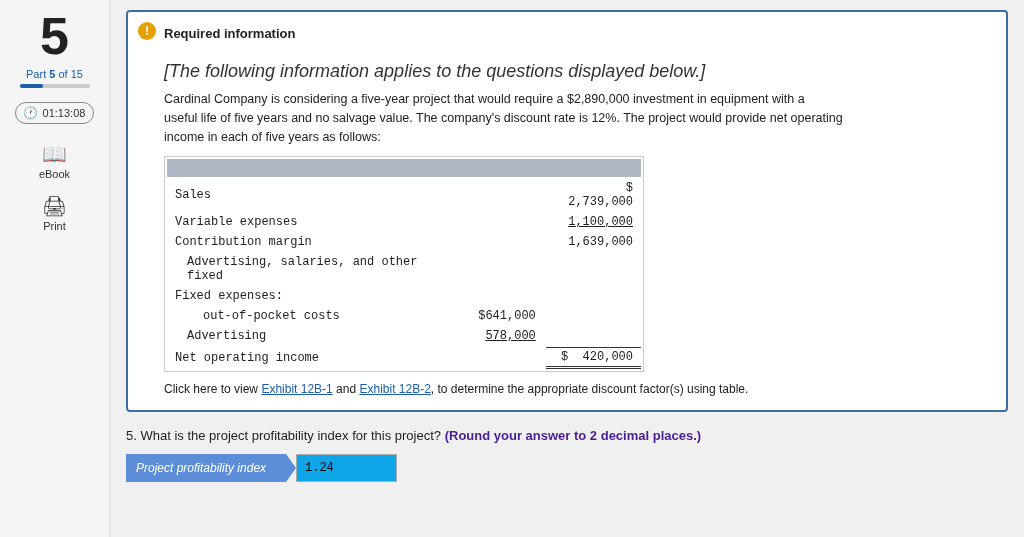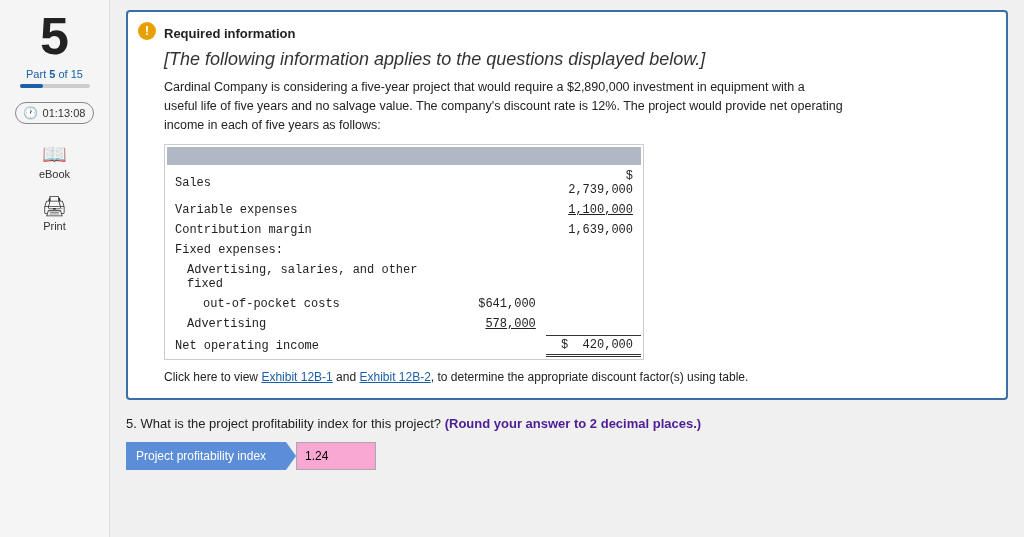--- a/index.html
+++ b/index.html
@@ -109,21 +109,21 @@
       display: flex;
       align-items: center;
       justify-content: center;
       color: white;
       font-weight: bold;
       font-size: 12px;
     }
     .info-title {
       font-weight: bold;
       font-size: 13px;
-      margin-bottom: 8px;
+      margin-bottom: 20px;
       color: #222;
     }
     .info-subtitle {
       font-style: italic;
       font-size: 18px;
       color: #333;
       margin-bottom: 8px;
     }
     .info-body {
       font-size: 12.5px;
@@ -197,36 +197,38 @@
     }
     .answer-label {
       background: #5b8dd9;
       color: white;
       padding: 5px 10px;
       font-size: 12px;
       min-width: 160px;
       height: 28px;
       display: flex;
       align-items: center;
+      font-style: italic;
     }
     .answer-triangle {
       width: 0;
       height: 0;
       border-top: 14px solid transparent;
       border-bottom: 14px solid transparent;
       border-left: 10px solid #5b8dd9;
     }
     .answer-input {
       border: 1px solid #aaa;
       padding: 4px 8px;
       font-size: 12px;
-      width: 80px;
+      width: 101px;
       height: 28px;
       outline: none;
-      background: #f9a8d4;
+      background: #0ea5e9;
+      font-family: Liberation Mono, monospace;
     }
   </style>
 </head>
 <body>
 
 <div class="sidebar">
   <div class="sidebar-number">5</div>
   <div class="sidebar-part-info">
     <span>Part</span>
     <span style="color:#1a5fa8;font-weight:bold;">5</span>
@@ -278,26 +280,26 @@
           <td>Variable expenses</td>
           <td class="td-right"></td>
           <td class="td-right underline">1,100,000</td>
         </tr>
         <tr>
           <td>Contribution margin</td>
           <td class="td-right"></td>
           <td class="td-right">1,639,000</td>
         </tr>
         <tr>
+          <td class="indent1">Advertising, salaries, and other fixed</td>
+          <td></td>
+          <td></td>
+        </tr>
+        <tr>
           <td>Fixed expenses:</td>
-          <td></td>
-          <td></td>
-        </tr>
-        <tr>
-          <td class="indent1">Advertising, salaries, and other fixed</td>
           <td></td>
           <td></td>
         </tr>
         <tr>
           <td class="indent2">out-of-pocket costs</td>
           <td class="td-right">$641,000</td>
           <td></td>
         </tr>
         <tr>
           <td class="indent1">Advertising</td>

